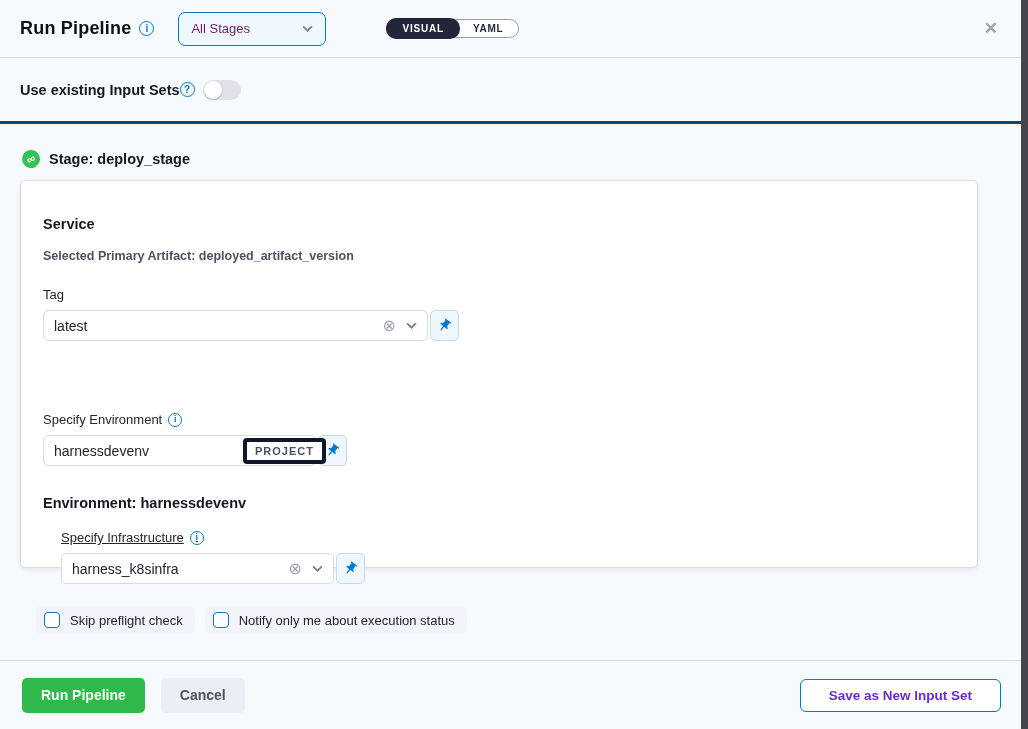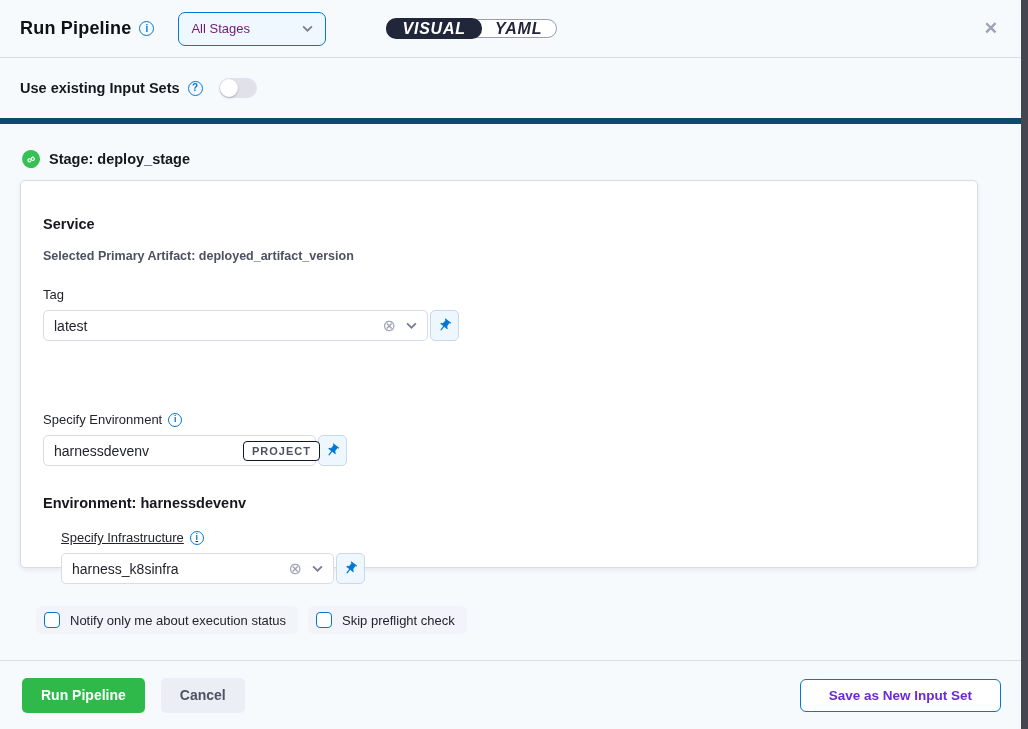--- a/index.html
+++ b/index.html
@@ -30,32 +30,32 @@
     padding:0 12px; background:#eff8fe; border:1px solid #0278d5;
     border-radius:7px; cursor:pointer;
   }
   .stage-select .sel-text { font-size:13px; color:#701a75; }
   .chev { stroke:#7a7c96; stroke-width:1.6; fill:none; }
   .view-toggle {
     margin-left:60px; display:flex; align-items:center;
     height:19px; border:1px solid #9a9cb0; border-radius:10px; background:#fff;
   }
   .seg { height:19px; display:flex; align-items:center; justify-content:center;
-    font-size:16px; font-weight:bold; letter-spacing:.8px; border-radius:10px;
-    padding:0 14px; cursor:pointer;font-style:italic; }
+    font-size:10px; font-weight:bold; letter-spacing:.8px; border-radius:10px;
+    padding:0 14px; cursor:pointer; }
   .seg.active { background:#22263a; color:#fff; margin:-1px; height:21px; padding:0 16px; }
   .seg.inactive { color:#22263a; }
   .close-btn {
     margin-left:auto; font-size:17px; color:#9fa2b5; cursor:pointer;
     line-height:1; padding:4px; font-weight:bold;
   }
   
   .inputsets-row {
-    height:66px; display:flex; align-items:center; gap:8px;
-    padding:0 20px; border-bottom:6px solid #0c4a6e;
+    height:66px; display:flex; align-items:center; 
+    padding:0 20px; border-bottom:3px solid #0c4a6e;
   }
   .inputsets-label { font-size:14.5px; font-weight:bold; color:#17171e; }
   .switch {
     width:38px; height:20px; background:#e1e2e9; border-radius:10px;
     margin-left:8px; position:relative; cursor:pointer;
   }
   .switch .knob {
     position:absolute; top:1px; left:1px; width:18px; height:18px;
     background:#fff; border-radius:50%; box-shadow:0 1px 2px rgba(0,0,0,.25);
   }
@@ -92,21 +92,21 @@
   .dd-chev { cursor:pointer; display:flex; align-items:center; }
   .pin-btn {
     width:29px; margin-left:2px; border:1px solid #c9d8ea; border-radius:5px;
     background:#eef7fe; display:flex; align-items:center; justify-content:center;
     cursor:pointer; height:31px;
   }
   .pin-icon { fill:#0278d5; transform:rotate(38deg); }
   .w-tag { width:385px; }
   .w-env { width:273px; }
   .scope-badge {
-    border:1px solid #0f172a; border-radius:4px; padding:3px 8px;
+    border:4px solid #0f172a; border-radius:4px; padding:3px 8px;
     font-size:11px; font-weight:bold; letter-spacing:1px; color:#4f5162;
     background:#fff; margin-left:8px;
   }
   .env-heading { margin-top:29px; font-size:14.5px; font-weight:bold; color:#17171e; }
   .indent { margin-left:18px; }
   .gap-lg { margin-top:71px; }
   .gap-md { margin-top:19px;text-decoration:underline; }
   
   .options-row { display:flex; gap:10px; margin:38px 0 0 0; padding:0 16px; }
   .option {
@@ -232,25 +232,25 @@
                 <path d="M16 9V4h1c.55 0 1-.45 1-1s-.45-1-1-1H7c-.55 0-1 .45-1 1s.45 1 1 1h1v5c0 1.66-1.34 3-3 3v2h5.97v7l1 1 1-1v-7H19v-2c-1.66 0-3-1.34-3-3z"></path>
               </svg>
           </div>
         </div>
       </div>
     </div>
 
     <div class="options-row">
       <div class="option">
         <span class="checkbox"></span>
-        <span class="option-label">Notify only me about execution status</span>
+        <span class="option-label">Skip preflight check</span>
       </div>
       <div class="option">
         <span class="checkbox"></span>
-        <span class="option-label">Skip preflight check</span>
+        <span class="option-label">Notify only me about execution status</span>
       </div>
     </div>
   </div>
 
   <div class="footer">
     <button class="btn btn-run">Run Pipeline</button>
     <button class="btn btn-cancel">Cancel</button>
     <button class="btn btn-save">Save as New Input Set</button>
   </div>
 

